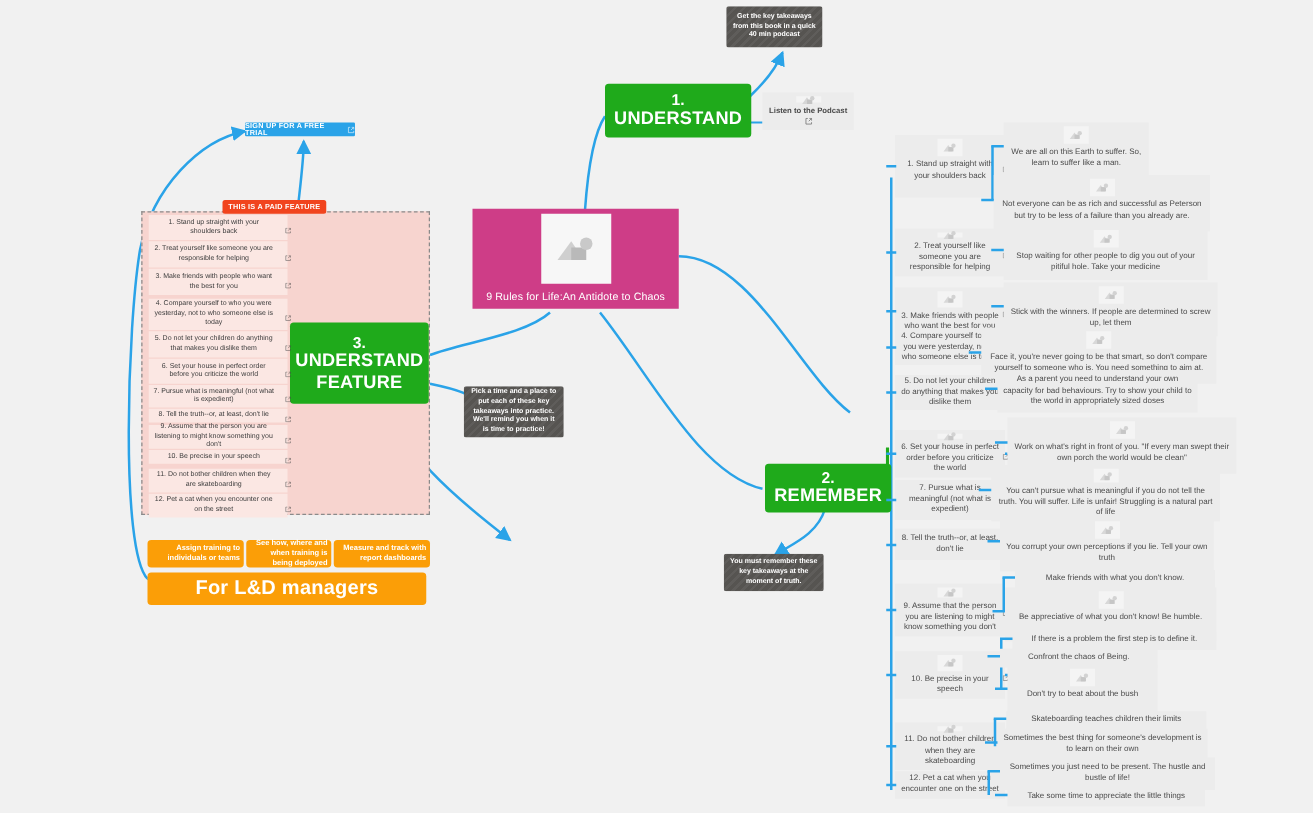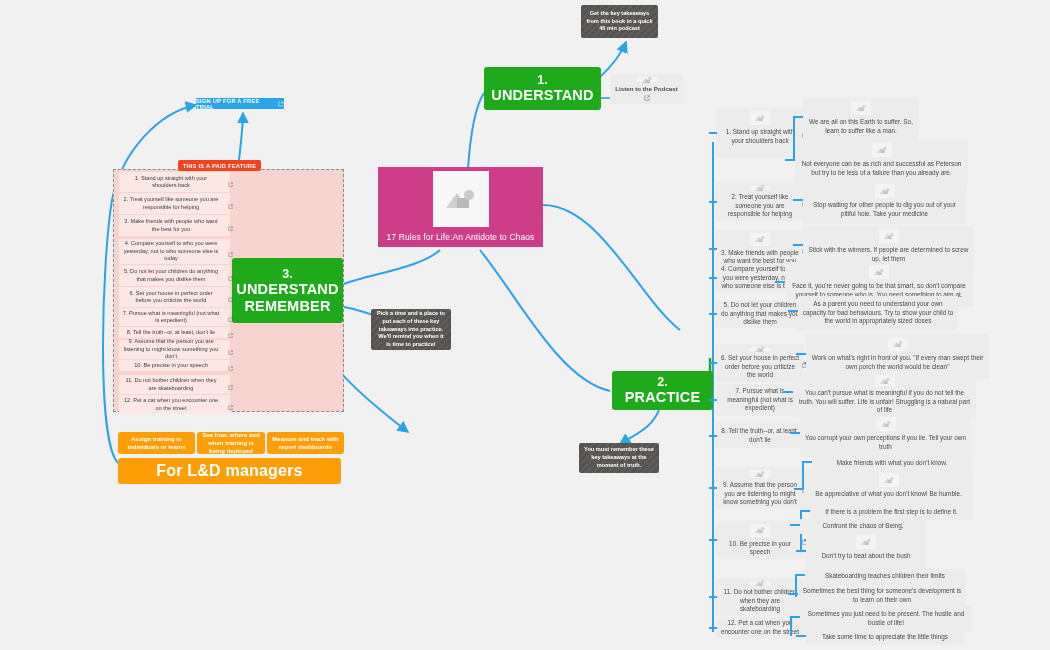--- a/index.html
+++ b/index.html
@@ -37,21 +37,21 @@
   .pinkwrap{background:#f7d4cf;border:1px dashed #8a8a8a;}
   .chip{position:absolute;background:#fbe7e3;color:#3d3d3d;font-size:5.6px;line-height:1.33;
         text-align:center;display:flex;align-items:center;justify-content:center;
         padding:1px 10px 1px 3px;box-sizing:border-box;}
 
   
   .paid{background:#f1441e;color:#fff;font-size:5.8px;font-weight:bold;letter-spacing:.2px;
         display:flex;align-items:center;justify-content:center;border-radius:2px;}
   .trial{background:#2aa3e8;color:#fff;font-size:5.8px;font-weight:bold;letter-spacing:.2px;
          display:flex;align-items:center;justify-content:center;gap:3px;border-radius:1px;}
-  .orange{background:#fb9e07;color:#fff;font-size:6px;font-weight:bold;text-align:center;
+  .orange{background:#fb9e07;color:#fff;font-size:6px;font-weight:bold;text-align:right;
           line-height:1.35;display:flex;align-items:center;justify-content:center;
           border-radius:3px;padding:2px 3px;box-sizing:border-box;}
   .orange.big{font-size:16px;letter-spacing:.2px;}
 
   
   .sticky{background:#565451;color:#fff;font-size:5.6px;font-weight:bold;line-height:1.4;
           text-align:center;display:flex;align-items:center;justify-content:center;
           padding:3px 5px;box-sizing:border-box;border-radius:2px;
           background-image:repeating-linear-gradient(135deg,rgba(255,255,255,.055) 0 2px,rgba(0,0,0,0) 2px 5px);}
 
@@ -116,21 +116,21 @@
   </svg>
 
   <div class="node central" style="left:378px;top:167px;width:165px;height:80px;">
     <div class="thumb">
       <svg class="brokenimg" width="34" height="26" viewBox="0 0 34 26">
         <path d="M2,22 L13,7 L23,22 Z" fill="#cfcfcf"></path>
         <rect x="13" y="12" width="12" height="10" fill="#b9b9b9"></rect>
         <circle cx="25" cy="9" r="5" fill="#c9c9c9"></circle>
       </svg>
     </div>
-    <div class="cap">17 Rules for Life:An Antidote to Chaos</div>
+    <div class="cap">9 Rules for Life:An Antidote to Chaos</div>
   </div>
 
   <div class="node stage" style="left:484px;top:67px;width:117px;height:43px;">
     <div class="num">1.</div>
     <div class="ttl">UNDERSTAND</div>
   </div>
 
   <div class="node sticky" style="left:581px;top:5px;width:77px;height:33px;">
     <span>Get the key takeaways from this book in a quick 40 min podcast</span>
   </div>
@@ -148,32 +148,32 @@
       <svg class="ext inline" viewBox="0 0 12 12">
           <path d="M4.5,1.5 H1.5 V10.5 H10.5 V7.5" fill="none" stroke="#4a4a4a" stroke-width="1.3"></path>
           <path d="M7,1.5 H10.5 V5" fill="none" stroke="#4a4a4a" stroke-width="1.3"></path>
           <path d="M10.5,1.5 L6,6" stroke="#4a4a4a" stroke-width="1.3"></path>
         </svg>
     </div>
   </div>
 
   <div class="node stage" style="left:612px;top:371px;width:101px;height:39px;">
     <div class="num">2.</div>
-    <div class="ttl">PRACTICE</div>
+    <div class="ttl">REMEMBER</div>
   </div>
   <div class="node sticky" style="left:579px;top:443px;width:80px;height:30px;">
     <span>You must remember these key takeaways at the moment of truth.</span>
   </div>
 
   <div class="node pinkwrap" style="left:113px;top:169px;width:231px;height:243px;"></div>
 
   <div class="node stage" style="left:232px;top:258px;width:111px;height:65px;">
     <div class="num">3.</div>
     <div class="ttl">UNDERSTAND</div>
-    <div class="ttl">REMEMBER</div>
+    <div class="ttl">FEATURE</div>
   </div>
 
   <div class="node sticky" style="left:371px;top:309px;width:80px;height:41px;">
     <span>Pick a time and a place to put each of these key takeaways into practice. We'll remind you when it is time to practice!</span>
   </div>
 
   <div class="node paid" style="left:178px;top:160px;width:83px;height:11px;">
     <span>THIS IS A PAID FEATURE</span>
   </div>
 

